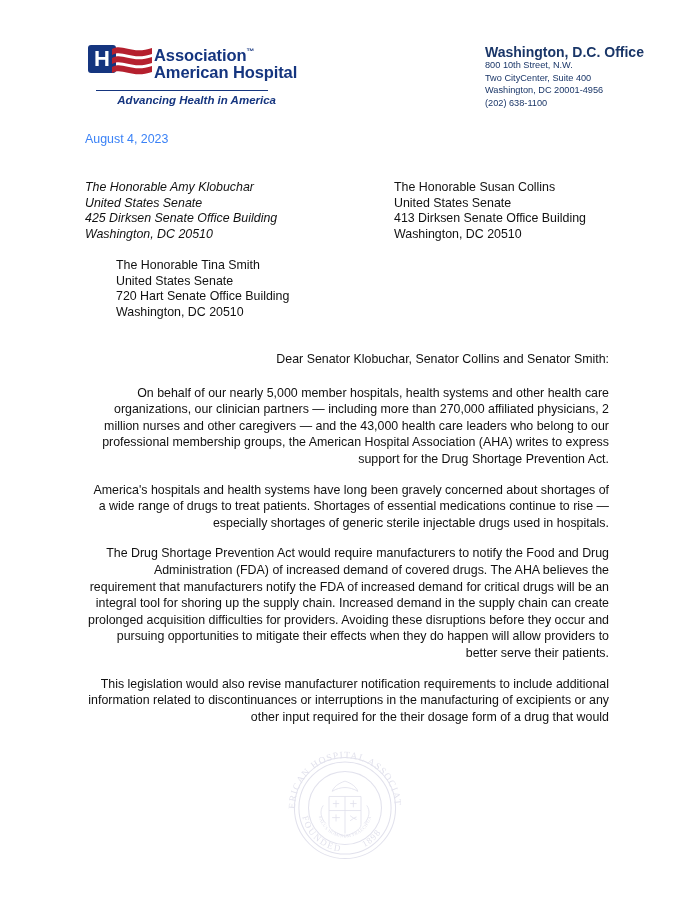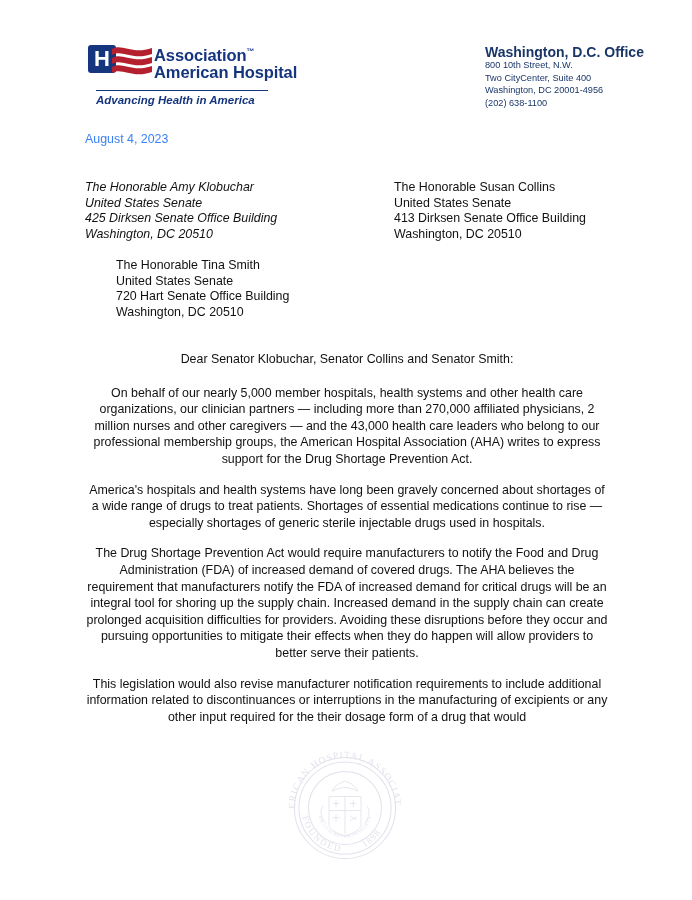--- a/index.html
+++ b/index.html
@@ -111,20 +111,21 @@
     margin-bottom: 3px;
   }
   .tagline {
     font-family: "Liberation Sans", sans-serif;
     font-style: italic;
     font-weight: bold;
     font-size: 11.5px;
     line-height: 13px;
     color: #15357f;
     white-space: nowrap;
+    text-align: right;
   }
 
   
   .office-block {
     position: absolute;
     left: 485px;
     top: 8px;
     color: #1a3668;
     font-family: "Liberation Sans", sans-serif;
     font-size: 9.2px;
@@ -160,21 +161,21 @@
 
   
   .body-copy {
     position: absolute;
     left: 85px;
     top: 351px;
     width: 524px;
     font-size: 12.4px;
     line-height: 16.6px;
     color: #111111;
-    text-align: center;
+    text-align: right;
   }
   .body-copy p {
     margin: 0 0 14px 0;
   }
   .body-copy p.salutation {
     margin-bottom: 17px;
   }
   .body-copy p:last-child {
     margin-bottom: 0;
   }

